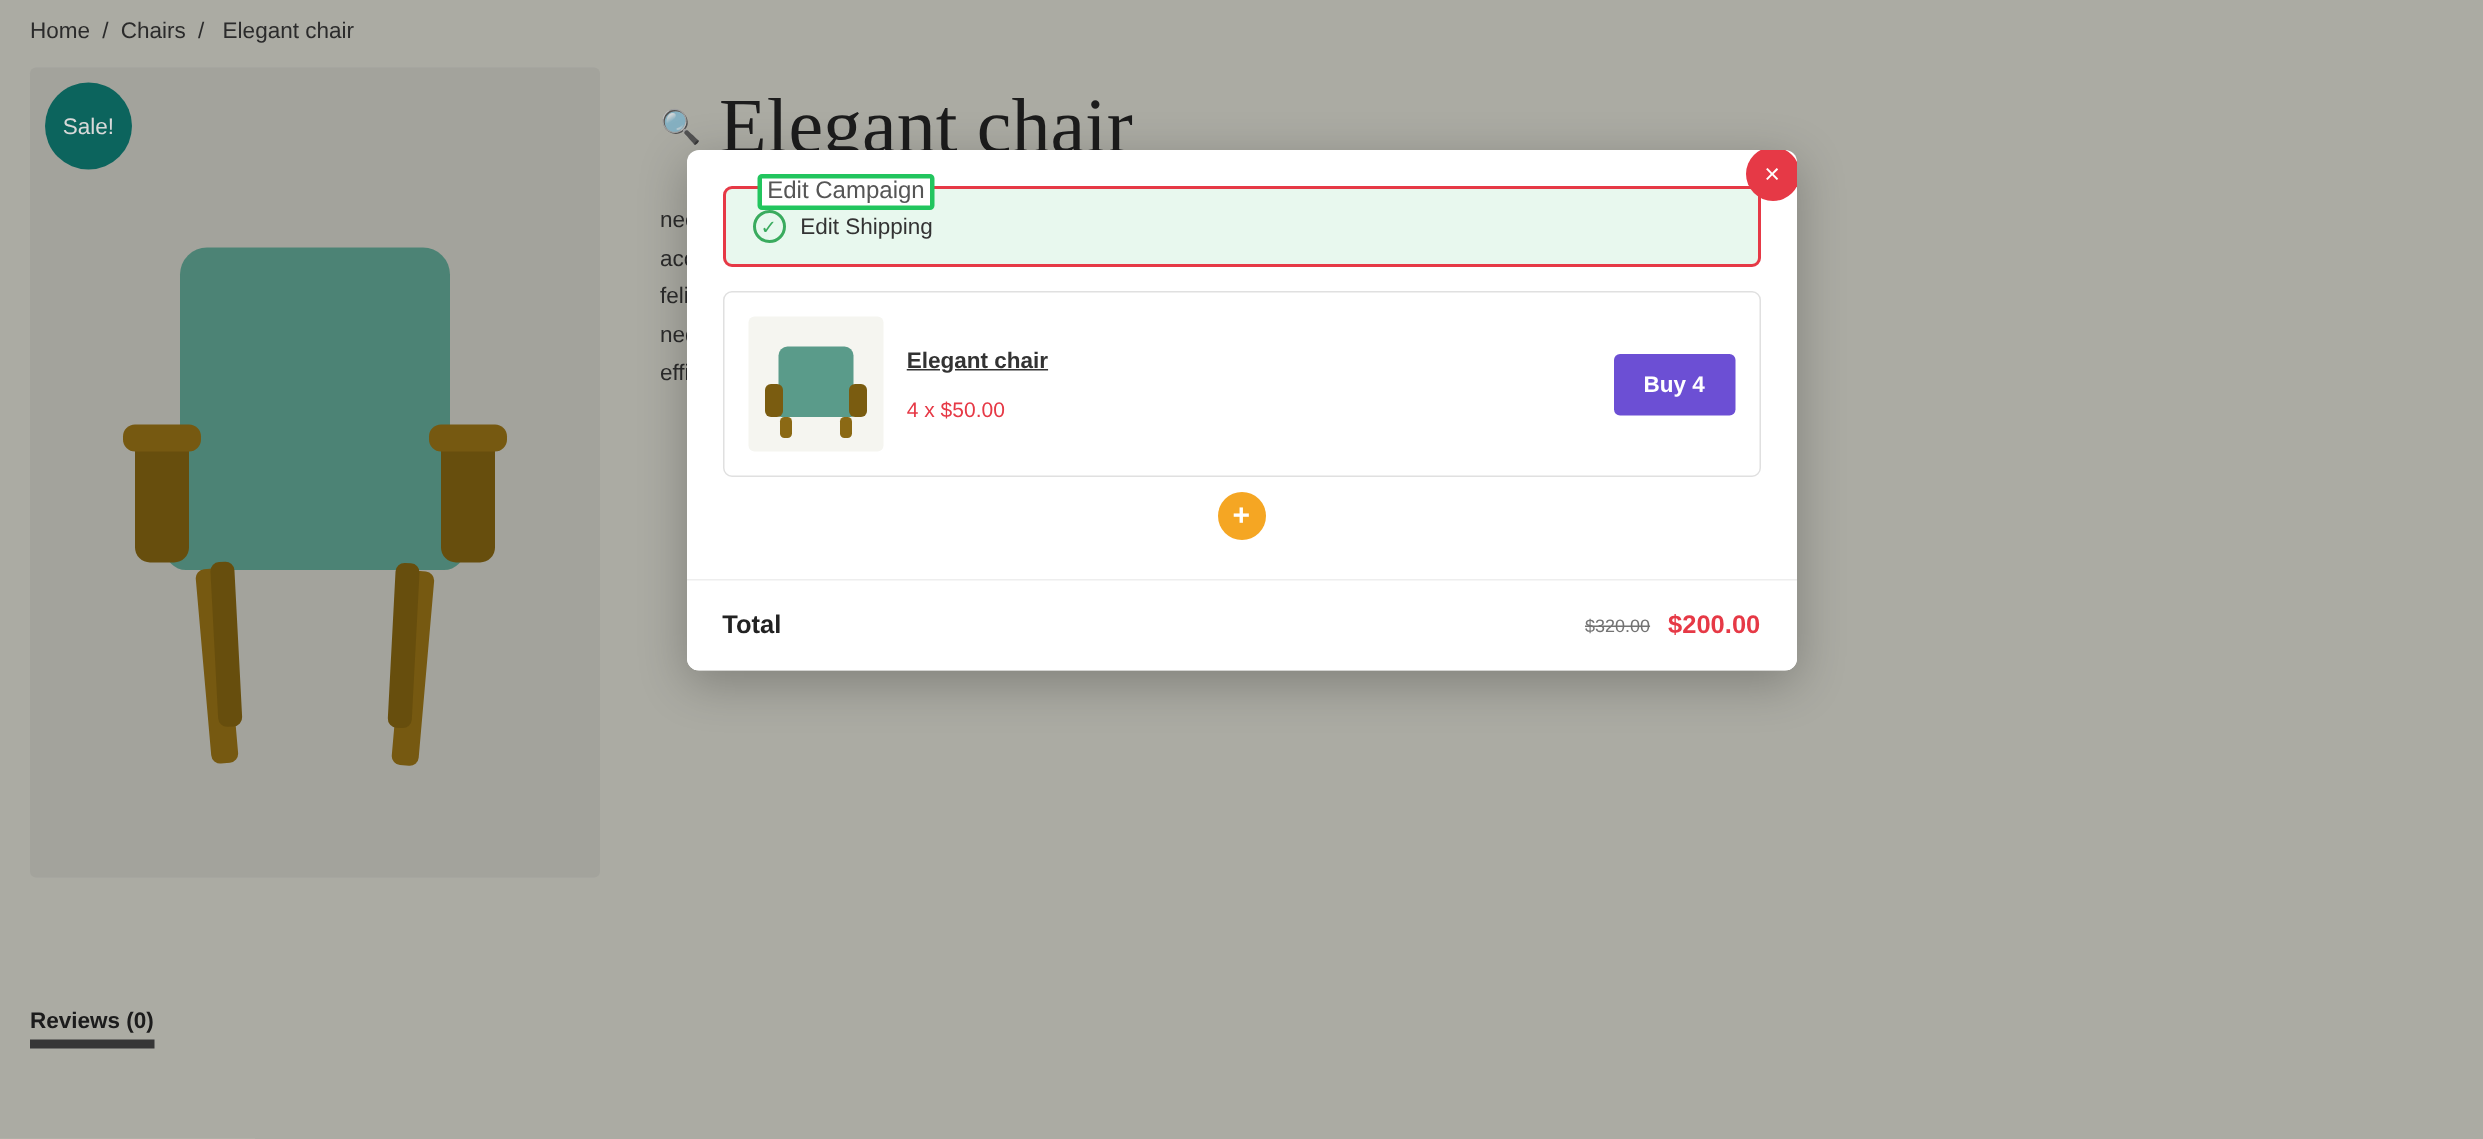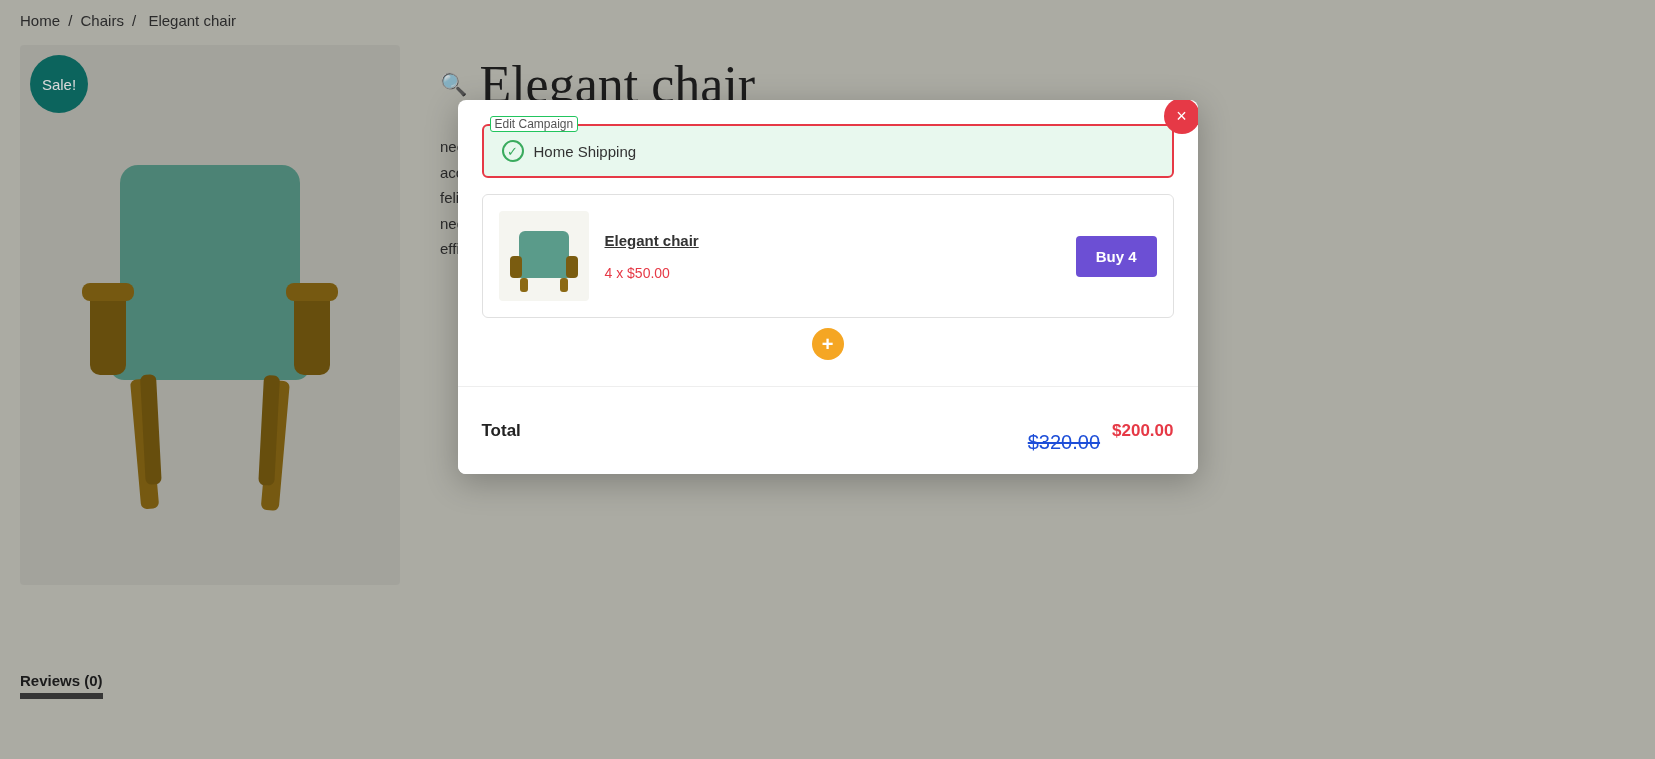--- a/index.html
+++ b/index.html
@@ -173,26 +173,26 @@
       border: 2px solid #e63946;
       border-radius: 6px;
       background: #e8f8ee;
       padding: 14px 18px;
       position: relative;
     }
 
     .campaign-label {
       position: absolute;
       top: -10px;
-      left: 6px;
+      left: 21px;
       background: white;
-      font-size: 12px;
+      font-size: 16px;
       color: #555;
       padding: 0 4px;
-      border: 1px solid #22c55e;
+      border: 3px solid #22c55e;
       border-radius: 3px;
     }
 
     .campaign-content {
       display: flex;
       align-items: center;
       gap: 10px;
     }
 
     .campaign-check {
@@ -335,24 +335,23 @@
       color: #222;
     }
 
     .total-prices {
       display: flex;
       align-items: center;
       gap: 12px;
     }
 
     .total-original {
-      font-size: 20px;
-      color: #1d4ed8;
+      font-size: 12px;
+      color: #737373;
       text-decoration: line-through;
-      margin-top: 24px;
     }
 
     .total-discounted {
       font-size: 17px;
       font-weight: bold;
       color: #e63946;
     }
 
     
     .teal-chair {
@@ -429,21 +428,21 @@
   <div class="modal" style="position:relative;">
 
     <div class="modal-close-wrapper">
       <button class="modal-close">×</button>
     </div>
 
     <div class="campaign-banner">
       <span class="campaign-label">Edit Campaign</span>
       <div class="campaign-content">
         <div class="campaign-check">✓</div>
-        <span class="campaign-text">Home Shipping</span>
+        <span class="campaign-text">Edit Shipping</span>
       </div>
     </div>
 
     <div class="modal-scroll">
 
       <div class="product-card">
         <div class="product-card-img">
           <svg width="80" height="80" viewBox="0 0 80 80" xmlns="http://www.w3.org/2000/svg">
             <rect x="15" y="15" width="50" height="32" rx="6" fill="#5a9b8a"></rect>
             <rect x="12" y="44" width="56" height="18" rx="5" fill="#5a9b8a"></rect>

